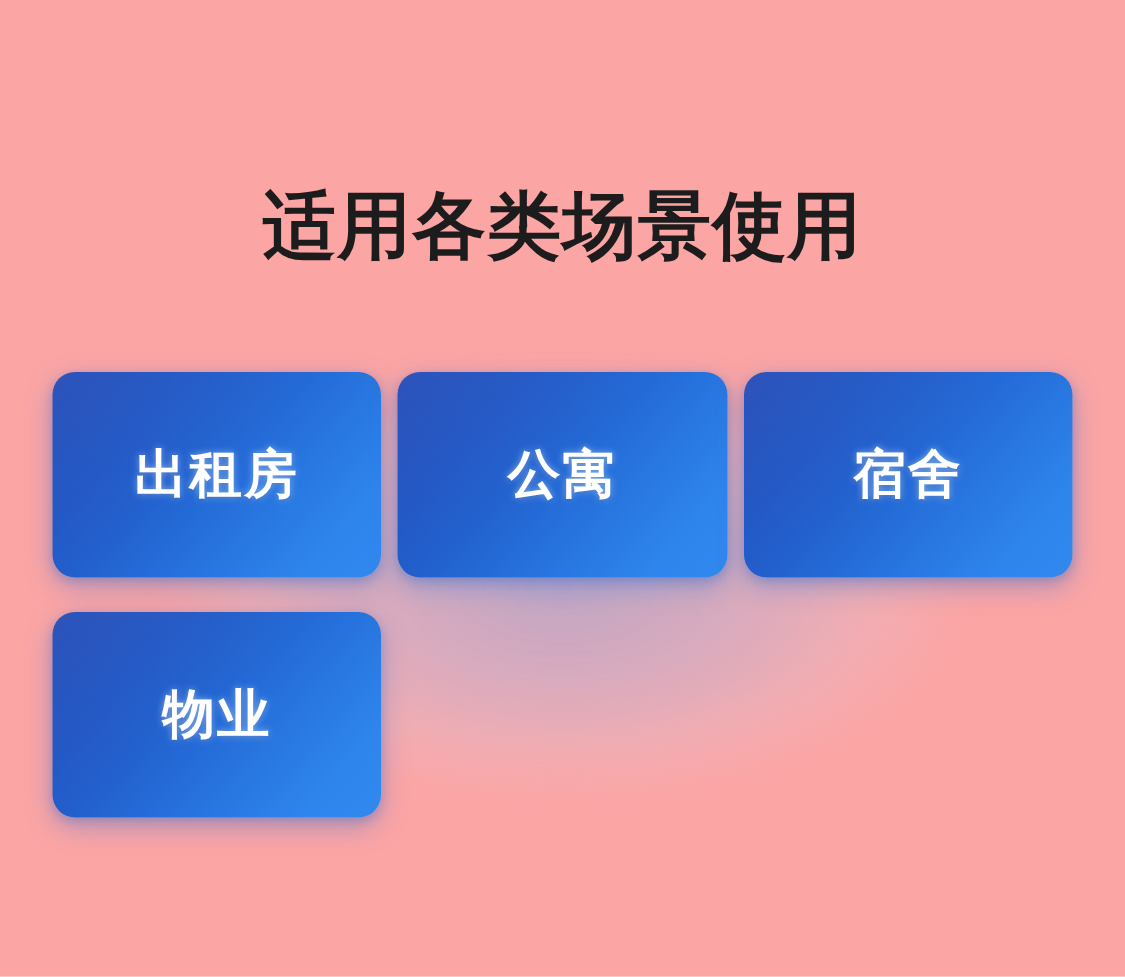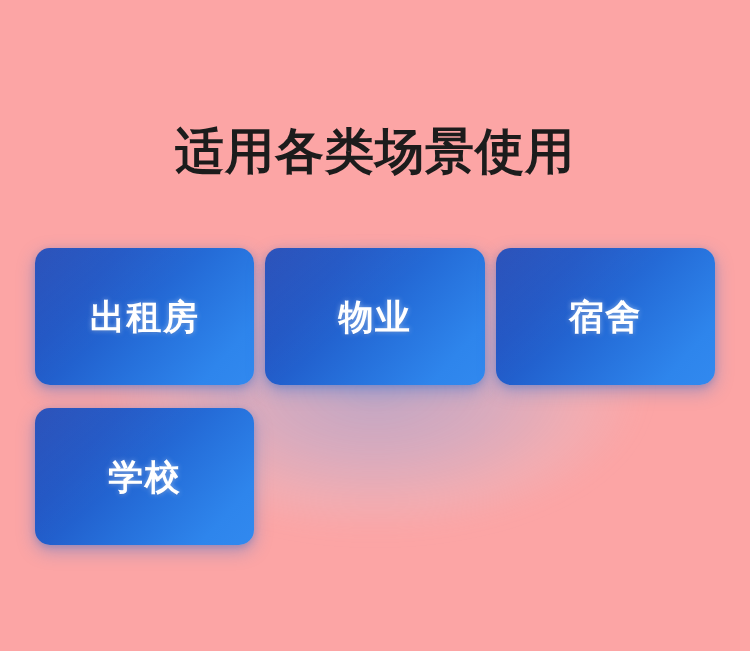--- a/index.html
+++ b/index.html
@@ -125,29 +125,29 @@
   </div>
 
   <div class="grid-glow"></div>
 
   <div class="card-grid">
 
     <div class="scene-card">
       <span class="scene-card-label">出租房</span>
     </div>
 
-
     <div class="scene-card">
-      <span class="scene-card-label">物业</span>
+      <span class="scene-card-label">公寓</span>
     </div>
 
     <div class="scene-card">
       <span class="scene-card-label">宿舍</span>
     </div>
 
     <div class="scene-card">
-      <span class="scene-card-label">学校</span>
+      <span class="scene-card-label">物业</span>
     </div>
+
 
 
   </div>
 
 </div>
 
 </body></html>

